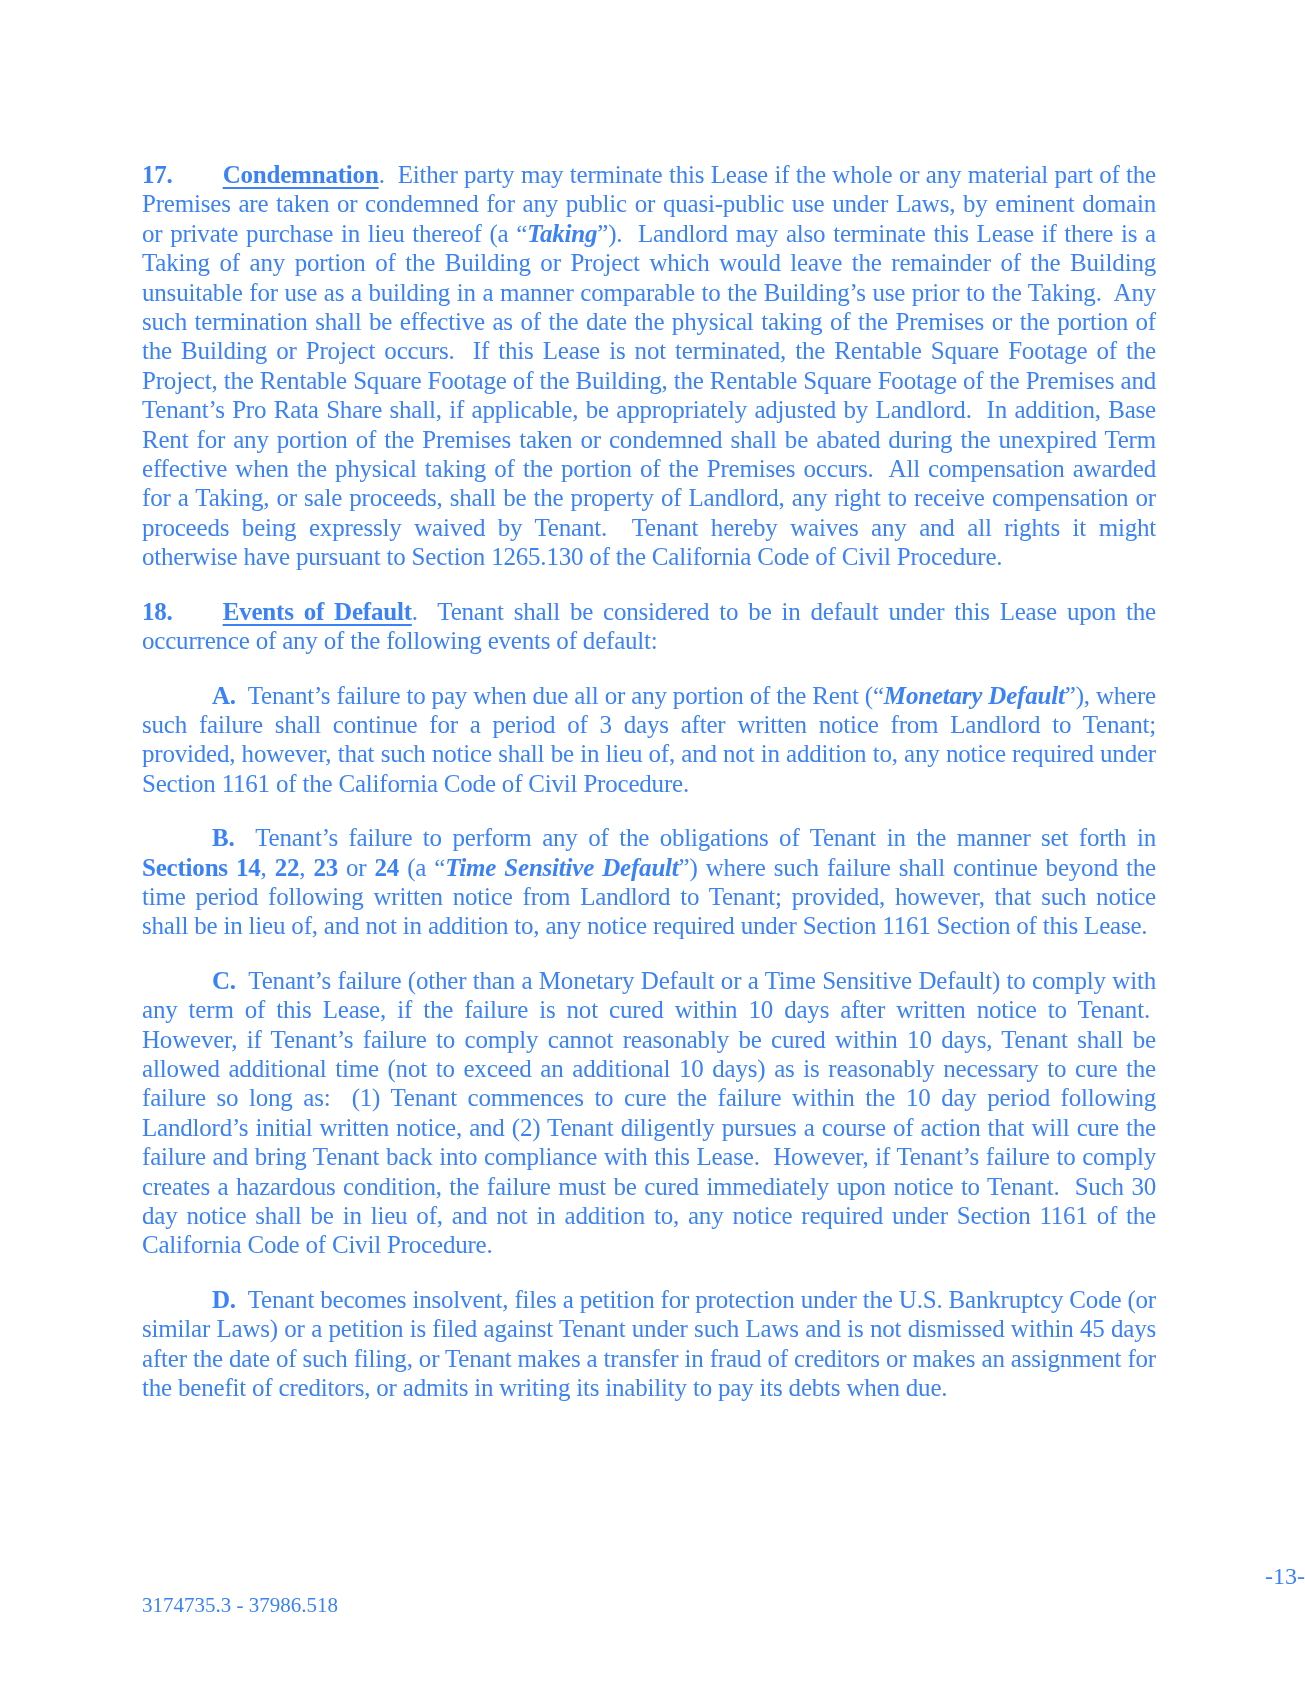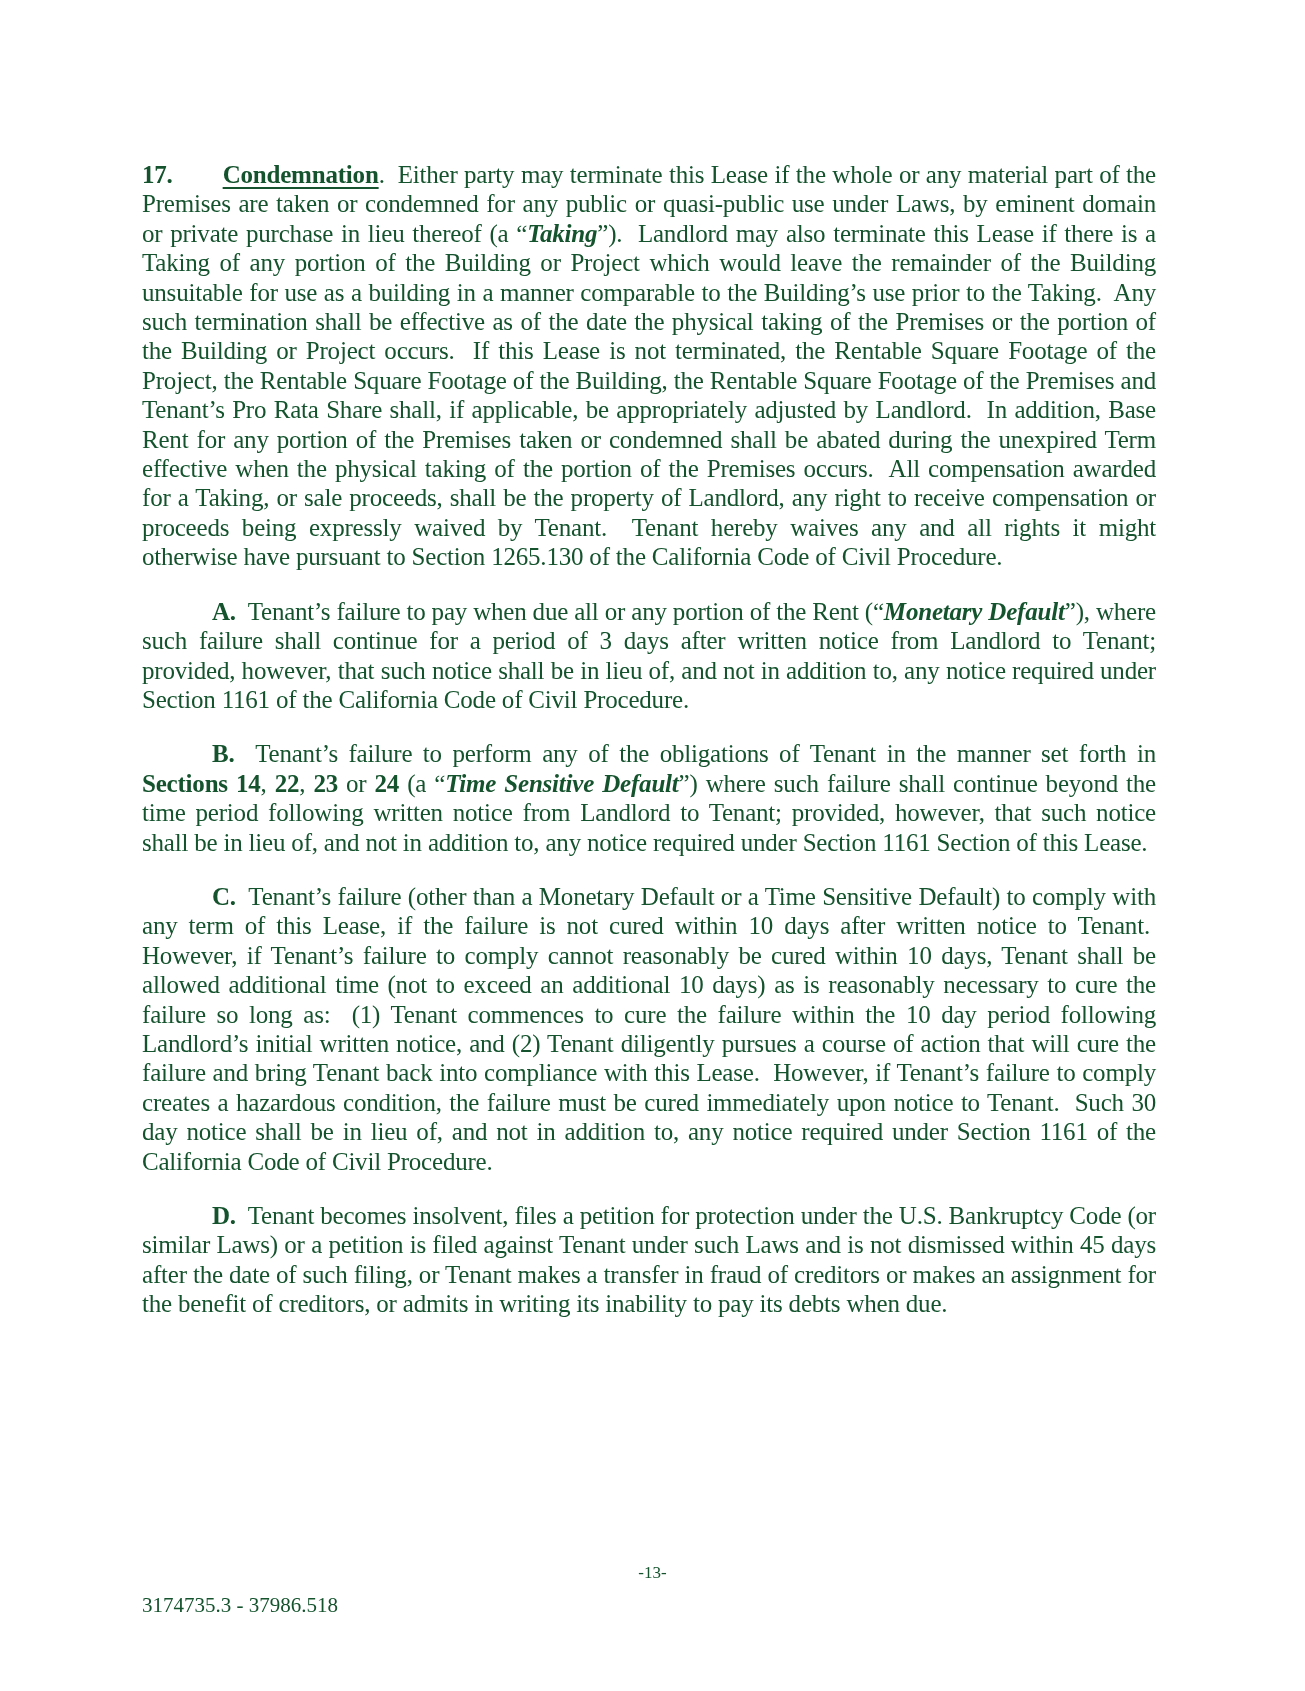--- a/index.html
+++ b/index.html
@@ -6,21 +6,21 @@
     margin: 0;
     padding: 0;
     background: #e8e8e8;
   }
   .page {
     position: relative;
     width: 1305px;
     height: 1691px;
     margin: 0 auto;
     background: #ffffff;
-    color: #14532d;
+    color: #3b82f6;
     font-family: "Liberation Serif", "DejaVu Serif", serif;
     overflow: hidden;
   }
   .content {
     position: absolute;
     left: 142px;
     top: 160px;
     width: 1014px;
   }
   p.para {
@@ -34,36 +34,37 @@
   p.lettered { text-indent: 70px; }
   .b  { font-weight: bold; }
   .bi { font-weight: bold; font-style: italic; }
   .bu { font-weight: bold; text-decoration: underline; text-underline-offset: 4px; }
   .tab { display: inline-block; width: 50px; }
   .footer-page-number {
     position: absolute;
     top: 1563px;
     left: 0;
     right: 0;
-    text-align: center;
-    font-size: 17px;
+    text-align: right;
+    font-size: 24px;
   }
   .footer-doc-number {
     position: absolute;
     top: 1593px;
     left: 142px;
     font-size: 21px;
   }
 </style>
 </head>
 <body>
 
 <div class="page">
   <div class="content">
       <p class="para section"><span class="b">17.</span><span class="tab"></span><span class="bu">Condemnation</span><span>.&nbsp; Either party may terminate this Lease if the whole or any material part of the Premises are taken or condemned for any public or quasi-public use under Laws, by eminent domain or private purchase in lieu thereof (a “</span><span class="bi">Taking</span><span>”).&nbsp; Landlord may also terminate this Lease if there is a Taking of any portion of the Building or Project which would leave the remainder of the Building unsuitable for use as a building in a manner comparable to the Building’s use prior to the Taking.&nbsp; Any such termination shall be effective as of the date the physical taking of the Premises or the portion of the Building or Project occurs.&nbsp; If this Lease is not terminated, the Rentable Square Footage of the Project, the Rentable Square Footage of the Building, the Rentable Square Footage of the Premises and Tenant’s Pro Rata Share shall, if applicable, be appropriately adjusted by Landlord.&nbsp; In addition, Base Rent for any portion of the Premises taken or condemned shall be abated during the unexpired Term effective when the physical taking of the portion of the Premises occurs.&nbsp; All compensation awarded for a Taking, or sale proceeds, shall be the property of Landlord, any right to receive compensation or proceeds being expressly waived by Tenant.&nbsp; Tenant hereby waives any and all rights it might otherwise have pursuant to Section 1265.130 of the California Code of Civil Procedure.</span></p>
+      <p class="para section"><span class="b">18.</span><span class="tab"></span><span class="bu">Events of Default</span><span>.&nbsp; Tenant shall be considered to be in default under this Lease upon the occurrence of any of the following events of default:</span></p>
       <p class="para lettered"><span class="b">A.</span><span>&nbsp; Tenant’s failure to pay when due all or any portion of the Rent (“</span><span class="bi">Monetary Default</span><span>”), where such failure shall continue for a period of 3 days after written notice from Landlord to Tenant; provided, however, that such notice shall be in lieu of, and not in addition to, any notice required under Section 1161 of the California Code of Civil Procedure.</span></p>
       <p class="para lettered"><span class="b">B.</span><span>&nbsp; Tenant’s failure to perform any of the obligations of Tenant in the manner set forth in </span><span class="b">Sections 14</span><span>, </span><span class="b">22</span><span>, </span><span class="b">23</span><span> or </span><span class="b">24</span><span> (a “</span><span class="bi">Time Sensitive Default</span><span>”) where such failure shall continue beyond the time period following written notice from Landlord to Tenant; provided, however, that such notice shall be in lieu of, and not in addition to, any notice required under Section 1161 Section of this Lease.</span></p>
       <p class="para lettered"><span class="b">C.</span><span>&nbsp; Tenant’s failure (other than a Monetary Default or a Time Sensitive Default) to comply with any term of this Lease, if the failure is not cured within 10 days after written notice to Tenant.&nbsp; However, if Tenant’s failure to comply cannot reasonably be cured within 10 days, Tenant shall be allowed additional time (not to exceed an additional 10 days) as is reasonably necessary to cure the failure so long as:&nbsp; (1) Tenant commences to cure the failure within the 10 day period following Landlord’s initial written notice, and (2) Tenant diligently pursues a course of action that will cure the failure and bring Tenant back into compliance with this Lease.&nbsp; However, if Tenant’s failure to comply creates a hazardous condition, the failure must be cured immediately upon notice to Tenant.&nbsp; Such 30 day notice shall be in lieu of, and not in addition to, any notice required under Section 1161 of the California Code of Civil Procedure.</span></p>
       <p class="para lettered"><span class="b">D.</span><span>&nbsp; Tenant becomes insolvent, files a petition for protection under the U.S. Bankruptcy Code (or similar Laws) or a petition is filed against Tenant under such Laws and is not dismissed within 45 days after the date of such filing, or Tenant makes a transfer in fraud of creditors or makes an assignment for the benefit of creditors, or admits in writing its inability to pay its debts when due.</span></p>
     </div>
 
   <div class="footer-page-number">-13-</div>
 
   <div class="footer-doc-number">3174735.3 - 37986.518</div>
 </div>

